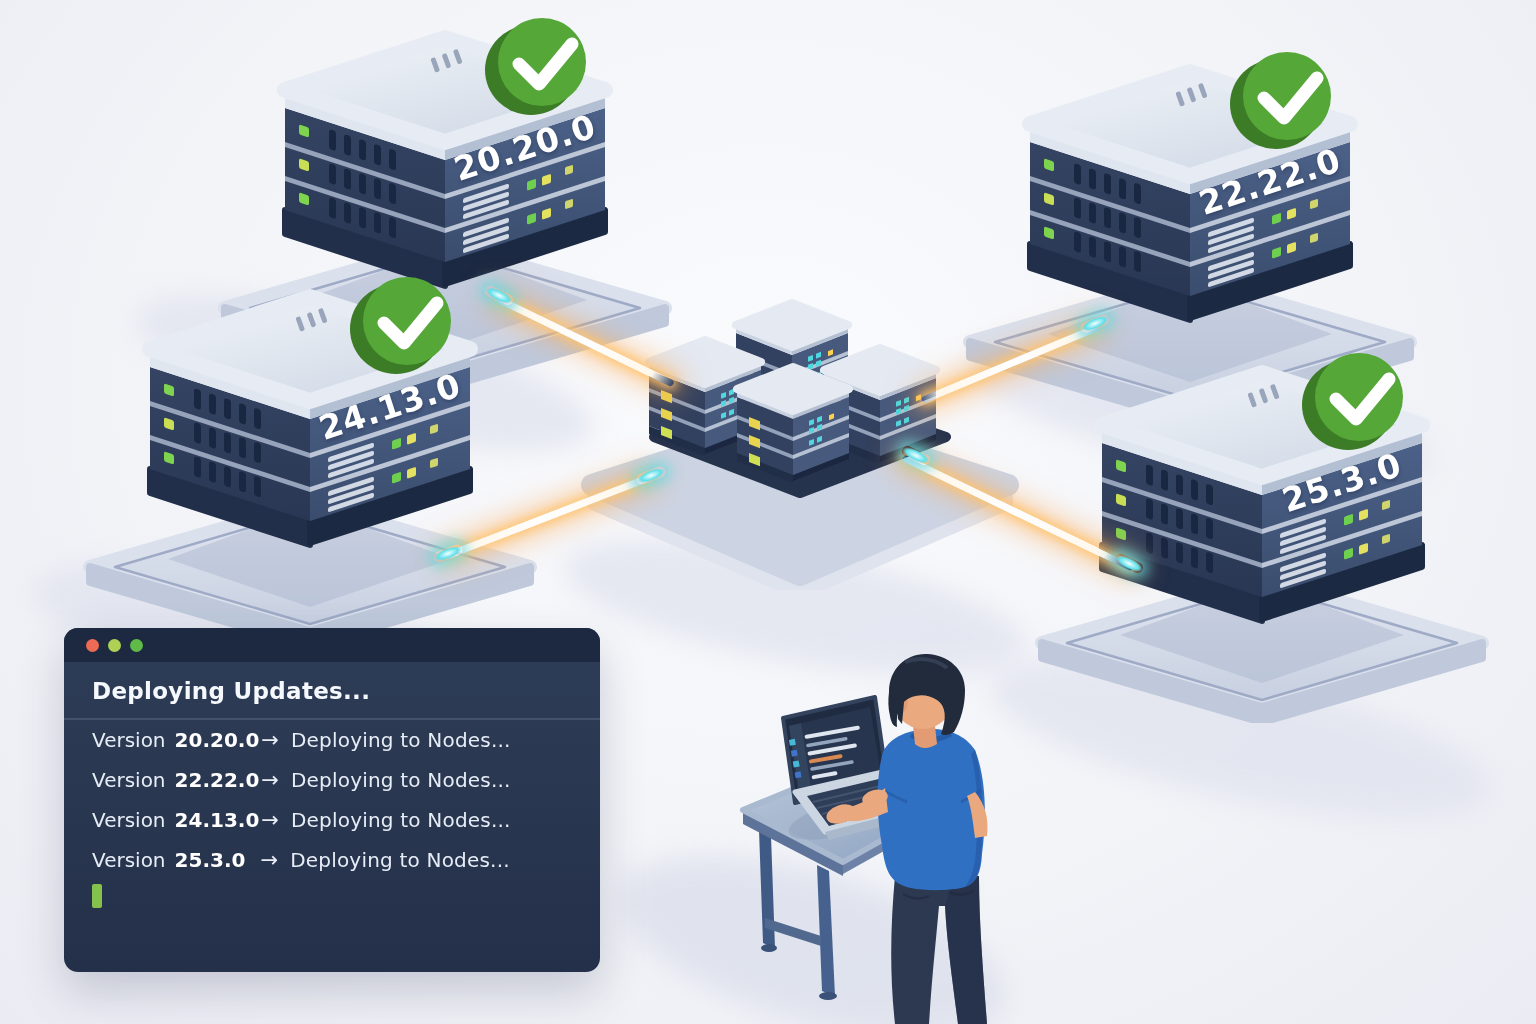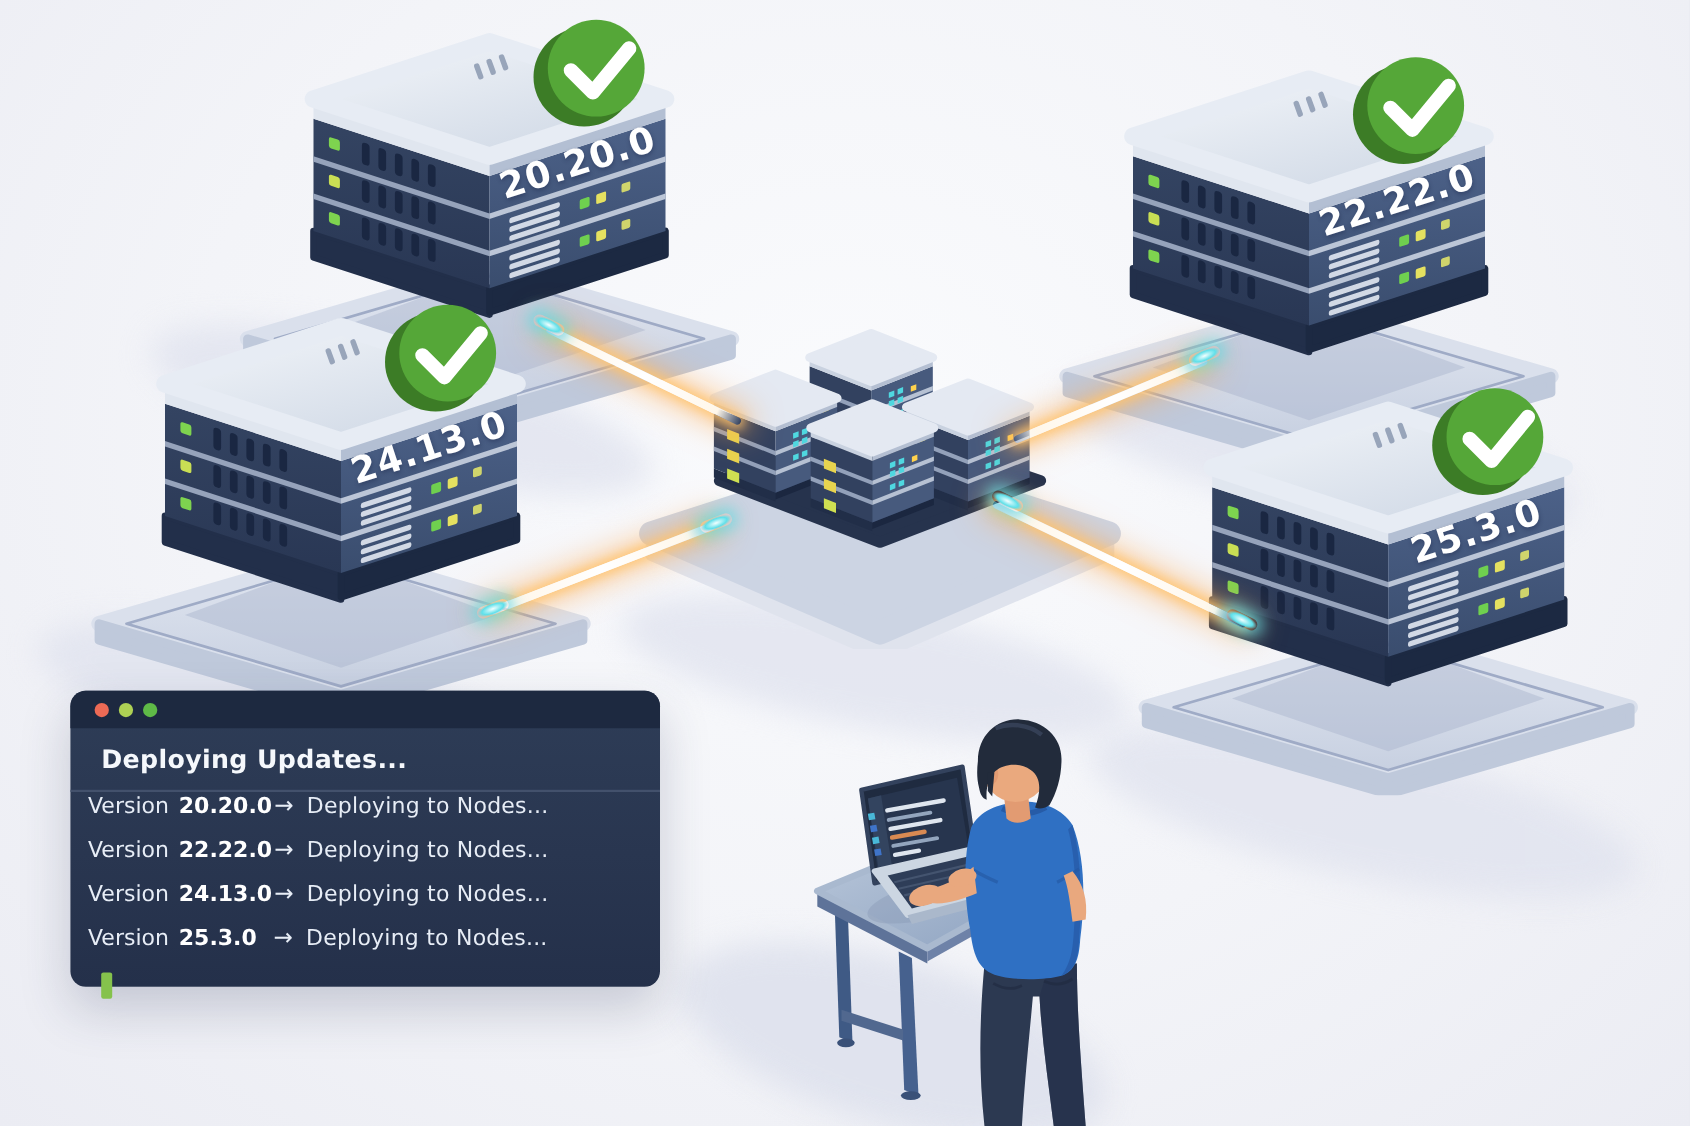--- a/index.html
+++ b/index.html
@@ -45,31 +45,31 @@
     box-shadow:0 0 14px 5px rgba(90,220,235,.75);
   }
   #sp1{left:484px;top:290px;transform:rotate(26deg);}
   #sp2{left:1080px;top:318px;transform:rotate(-23deg);}
   #sp3a{left:433px;top:548px;transform:rotate(-21deg);}
   #sp3b{left:636px;top:470px;transform:rotate(-21deg);}
   #sp4a{left:901px;top:450px;transform:rotate(26deg);}
   #sp4b{left:1114px;top:558px;transform:rotate(26deg);}
   
   .terminal{
-    position:absolute;left:64px;top:628px;width:536px;height:269px;border-radius:14px;
+    position:absolute;left:64px;top:628px;width:536px;height:344px;border-radius:14px;
     background:linear-gradient(180deg,#2e3d57 0%,#293650 55%,#24304a 100%);
     box-shadow:0 20px 45px rgba(45,55,90,.22), inset 0 1px 0 rgba(255,255,255,.08);
   }
   .term-header{height:34px;background:#1d2940;border-radius:14px 14px 0 0;
     display:flex;align-items:center;padding-left:22px;gap:9px;}
   .dot{width:13px;height:13px;border-radius:50%;}
   .dot.red{background:#ed6a55;} .dot.yellow{background:#aed154;} .dot.green{background:#5fba47;}
   .term-title{margin:16px 0 0 28px;font-size:23px;font-weight:bold;color:#f5f8fc;letter-spacing:.3px;}
   .term-divider{height:2px;background:#46546f;margin-top:14px;opacity:.9;}
-  .term-line{display:flex;margin-left:16px;height:40px;font-size:20px;color:#e7edf6;}
+  .term-line{display:flex;align-items:center;margin-left:28px;height:40px;font-size:20px;color:#e7edf6;}
   .term-line:first-of-type{margin-top:4px;}
   .t-label{margin-right:9px;}
   .t-version{font-weight:bold;min-width:84px;color:#ffffff;}
   .t-arrow{margin:0 12px 0 2px;font-size:21px;}
   .t-status{letter-spacing:.2px;}
   .term-cursor{width:10px;height:24px;background:#85c24c;margin:4px 0 0 28px;border-radius:2px;}
   .defs-svg{position:absolute;width:0;height:0;overflow:hidden;}
 </style>
 </head>
 <body>

